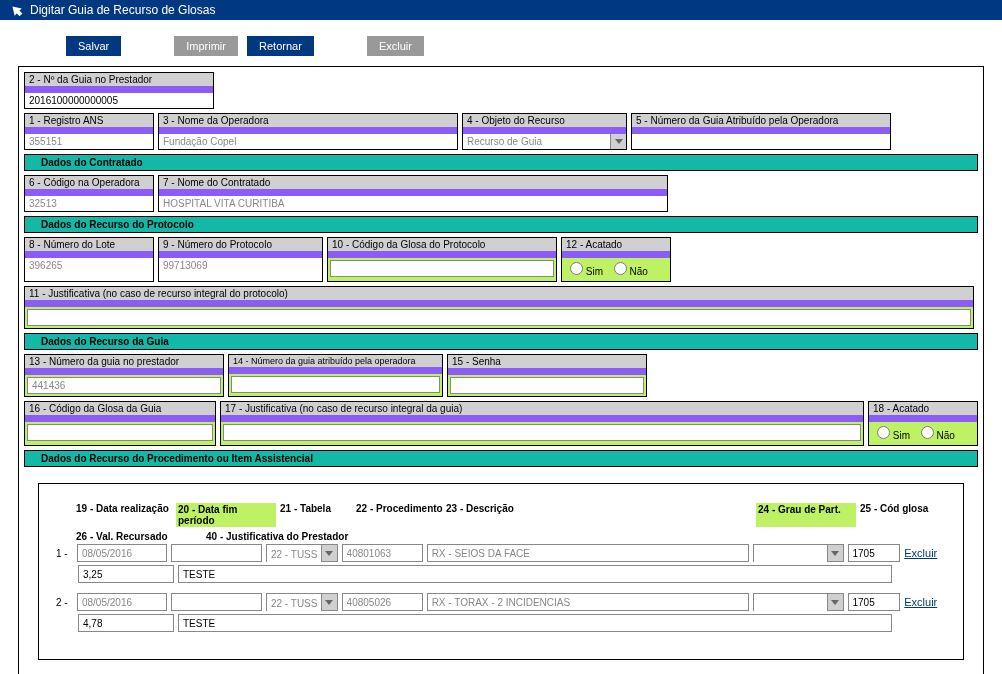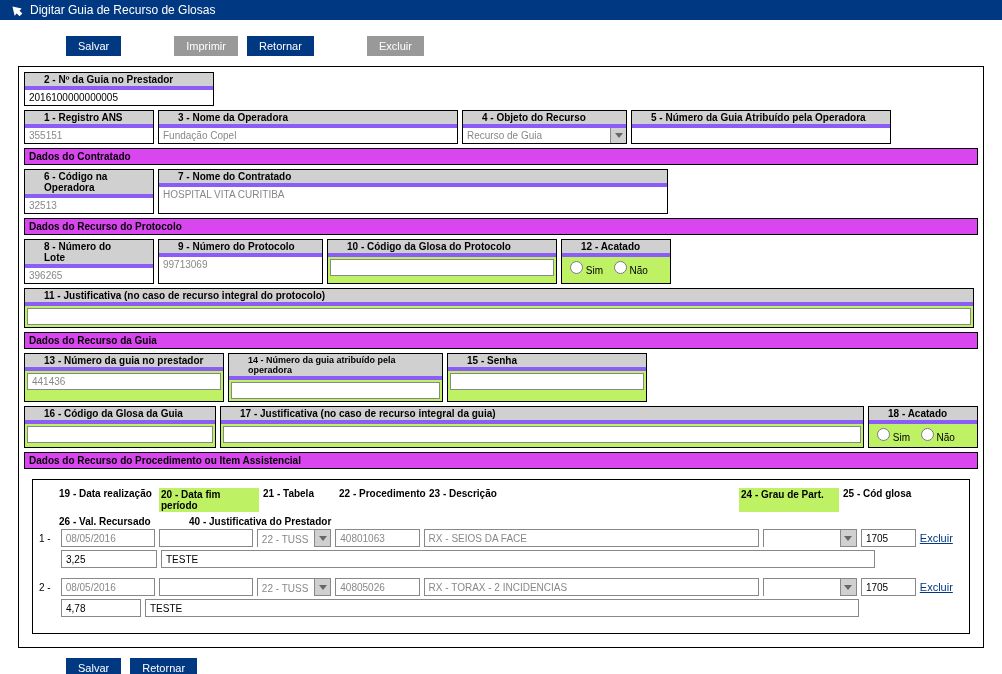--- a/index.html
+++ b/index.html
@@ -6,29 +6,29 @@
 body { font-family: Arial, sans-serif; font-size: 11px; background: #fff; }
 .page-header { background: #003882; color: #fff; padding: 2px 8px; font-size: 12px; display: flex; align-items: center; }
 .page-header .arrow { width: 16px; height: 16px; margin-right: 6px; display: inline-flex; align-items: center; justify-content: center; }
 .content { padding: 6px 18px; }
 .toolbar { padding: 10px 0 10px 48px; }
 .btn { display: inline-block; padding: 4px 12px; font-size: 11px; color: #fff; border: none; cursor: pointer; margin-right: 6px; }
 .btn-primary { background: #003882; }
 .btn-muted { background: #999; margin-left: 44px; }
 .panel { border: 1px solid #000; margin-bottom: 6px; padding: 3px; }
 .field-group { border: 1px solid #000; display: inline-block; vertical-align: top; margin: 2px; }
-.field-label { background: #d0d0d0; border-bottom: 4px solid #8b5cf6; padding: 1px 19px; font-size: 10px; font-weight: bold; }
+.field-label { background: #d0d0d0; border-bottom: 7px solid #8b5cf6; padding: 1px 4px; font-size: 10px; font-weight: normal; }
 .field-input { border: none; padding: 2px 4px; font-size: 10px; background: #fff; width: 100%; color: #888; }
-.section-header { background: #d946ef; border: 1px solid #000; padding: 2px 4px; font-size: 10px; font-weight: bold; margin: 2px; }
+.section-header { background: #14b8a6; border: 1px solid #000; padding: 2px 16px; font-size: 10px; font-weight: bold; margin: 2px; }
 .dropdown { display: flex; }
 .dropdown input { flex: 1; }
 .dropdown-btn { width: 16px; background: #d0d0d0; border-left: 1px solid #888; display: flex; align-items: center; justify-content: center; cursor: pointer; }
 .radio-group { padding: 4px 8px; font-size: 10px; }
 .radio-group label { margin-right: 8px; }
-.proc-section { border: 1px solid #000; margin: 10px; padding: 6px; }
+.proc-section { border: 1px solid #000; margin: 16px; padding: 17px; }
 .proc-headers { display: flex; font-size: 10px; font-weight: bold; padding: 2px 0; }
 .proc-row { display: flex; align-items: center; margin-bottom: 3px; }
 .proc-cell { margin-right: 4px; }
 .proc-cell input, .proc-cell .dropdown { border: 1px solid #888; padding: 2px 4px; font-size: 10px; height: 18px; color: #888; width: 100%; }
 .proc-cell .dropdown { display: flex; padding: 0; }
 .proc-cell .dropdown input { border: none; flex: 1; }
 .link { color: #003882; text-decoration: underline; cursor: pointer; font-size: 11px; }
 .shaded { background: #bef264; }
 .chev-down { width: 0; height: 0; border-left: 4px solid transparent; border-right: 4px solid transparent; border-top: 5px solid #666; }
 .row-flex { display: flex; flex-wrap: wrap; }
@@ -236,21 +236,21 @@
           <div class="dropdown-btn">
                     <div class="chev-down"></div>
                   </div>
         </div>
       </div>
       <div class="proc-cell" style="width:56px"><input style="color: rgb(0, 0, 0);" value="1705"></div>
       <div class="proc-cell" style="width:40px"><span class="link">Excluir</span></div>
     </div>
     <div class="proc-row">
       <div class="proc-cell" style="width:18px"></div>
-      <div class="proc-cell" style="width:80px"><input style="color: rgb(0, 0, 0);" value="4,78"></div>
+      <div class="proc-cell" style="width:96px"><input style="color: rgb(0, 0, 0);" value="4,78"></div>
       <div class="proc-cell" style="width:714px"><input style="color: rgb(0, 0, 0);" value="TESTE"></div>
     </div>
   </div>
         </div>
 
   </div>
 
 </div>
 
 <div class="toolbar" style="padding-top:4px">

